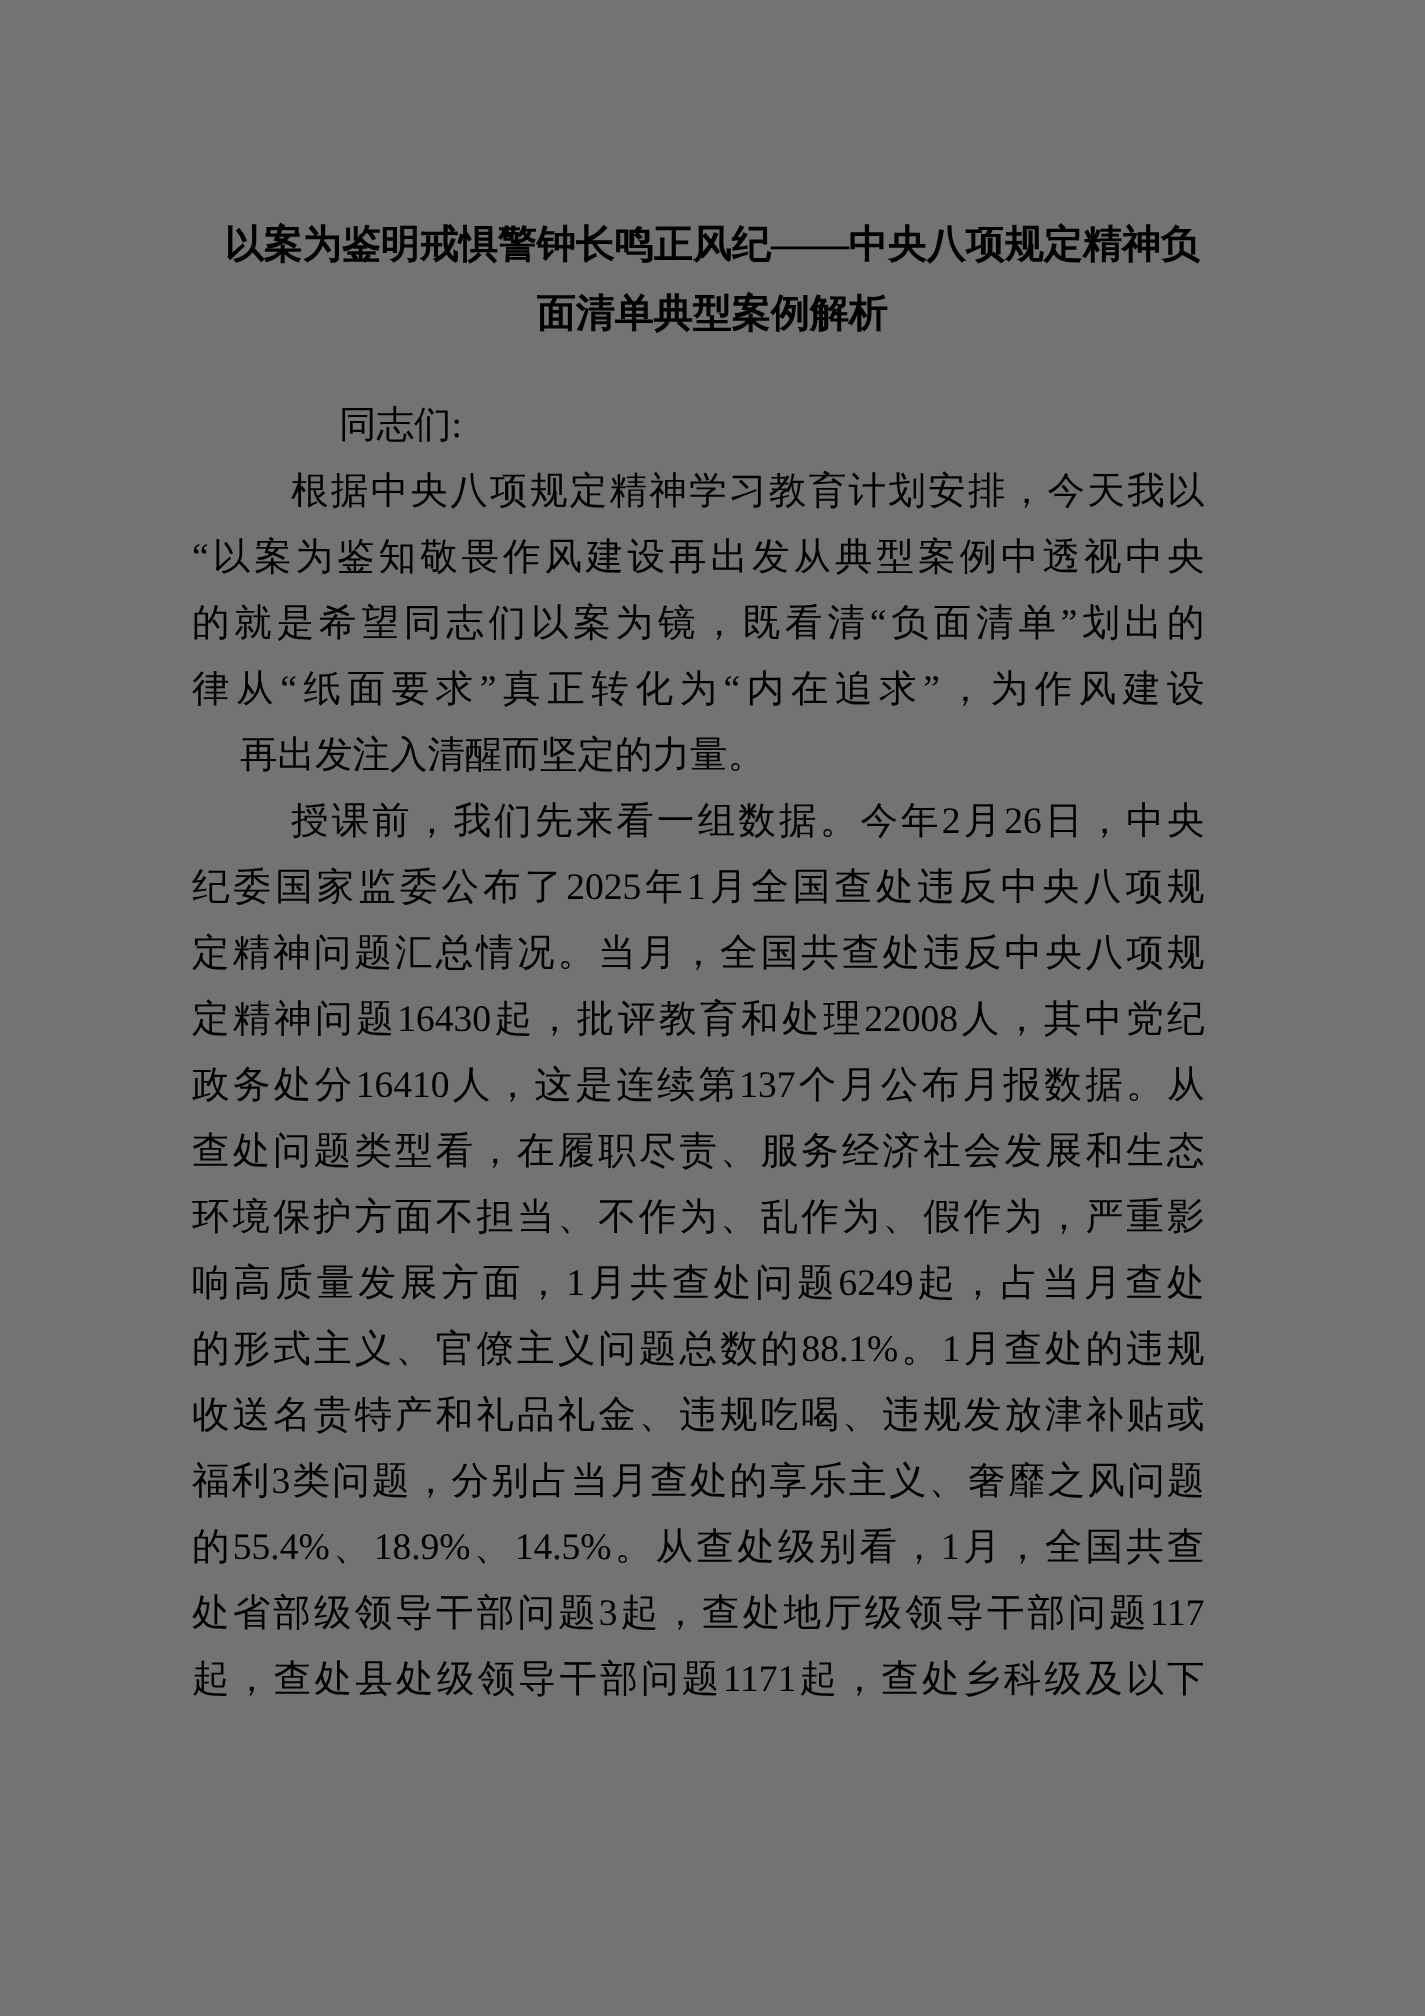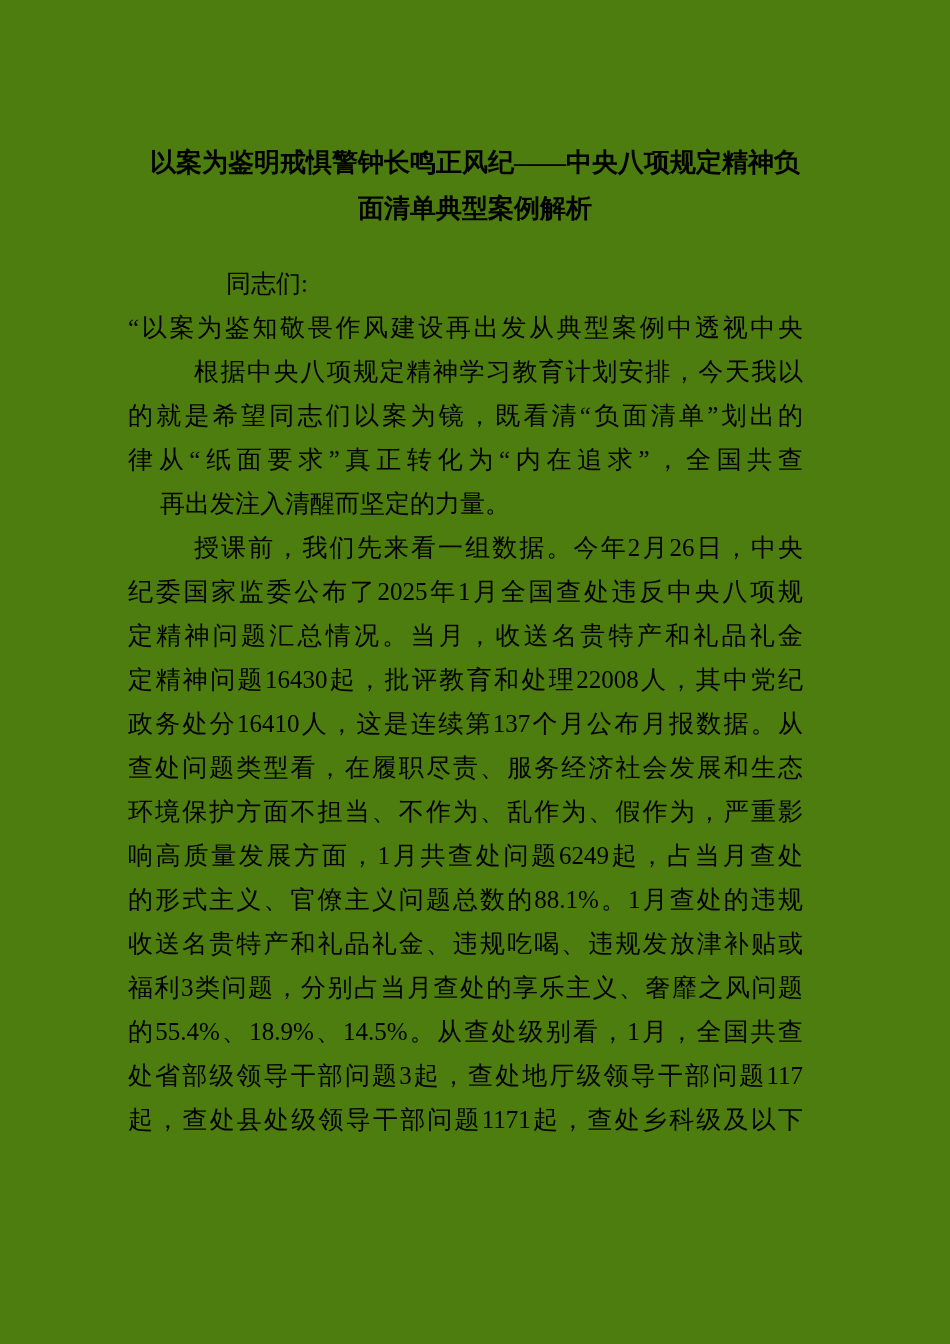--- a/index.html
+++ b/index.html
@@ -1,21 +1,21 @@
 <!DOCTYPE html>
 <html><head>
 <meta charset="utf-8">
 <style>
   html, body { margin: 0; padding: 0; background: #e8e8e8; }
   .page {
     position: relative;
     width: 950px;
     height: 1344px;
     margin: 0 auto;
-    background: #4d7c0f;
+    background: #737373;
     color: #000000;
     font-family: "Liberation Serif", "DejaVu Serif", serif;
     overflow: hidden;
   }
   .doc-title {
     margin: 140px auto 0 auto;
     width: 675px;
     font-size: 26px;
     font-weight: bold;
     line-height: 46px;
@@ -35,28 +35,28 @@
   .line.indent { text-indent: 66px; }
   .line.para-end { text-align-last: left; margin-left: 32px; }
 </style>
 </head>
 <body>
 
 <div class="page">
   <div class="doc-title">以案为鉴明戒惧警钟长鸣正风纪——中央八项规定精神负面清单典型案例解析</div>
   <div class="doc-body">
       <div class="line indent para-end">同志们:</div>
+      <div class="line indent">根据中央八项规定精神学习教育计划安排，今天我以</div>
       <div class="line">“以案为鉴知敬畏作风建设再出发从典型案例中透视中央</div>
-      <div class="line indent">根据中央八项规定精神学习教育计划安排，今天我以</div>
       <div class="line">的就是希望同志们以案为镜，既看清“负面清单”划出的</div>
-      <div class="line">律从“纸面要求”真正转化为“内在追求”，全国共查</div>
+      <div class="line">律从“纸面要求”真正转化为“内在追求”，为作风建设</div>
       <div class="line para-end">再出发注入清醒而坚定的力量。</div>
       <div class="line indent">授课前，我们先来看一组数据。今年2月26日，中央</div>
       <div class="line">纪委国家监委公布了2025年1月全国查处违反中央八项规</div>
-      <div class="line">定精神问题汇总情况。当月，收送名贵特产和礼品礼金</div>
+      <div class="line">定精神问题汇总情况。当月，全国共查处违反中央八项规</div>
       <div class="line">定精神问题16430起，批评教育和处理22008人，其中党纪</div>
       <div class="line">政务处分16410人，这是连续第137个月公布月报数据。从</div>
       <div class="line">查处问题类型看，在履职尽责、服务经济社会发展和生态</div>
       <div class="line">环境保护方面不担当、不作为、乱作为、假作为，严重影</div>
       <div class="line">响高质量发展方面，1月共查处问题6249起，占当月查处</div>
       <div class="line">的形式主义、官僚主义问题总数的88.1%。1月查处的违规</div>
       <div class="line">收送名贵特产和礼品礼金、违规吃喝、违规发放津补贴或</div>
       <div class="line">福利3类问题，分别占当月查处的享乐主义、奢靡之风问题</div>
       <div class="line">的55.4%、18.9%、14.5%。从查处级别看，1月，全国共查</div>
       <div class="line">处省部级领导干部问题3起，查处地厅级领导干部问题117</div>

